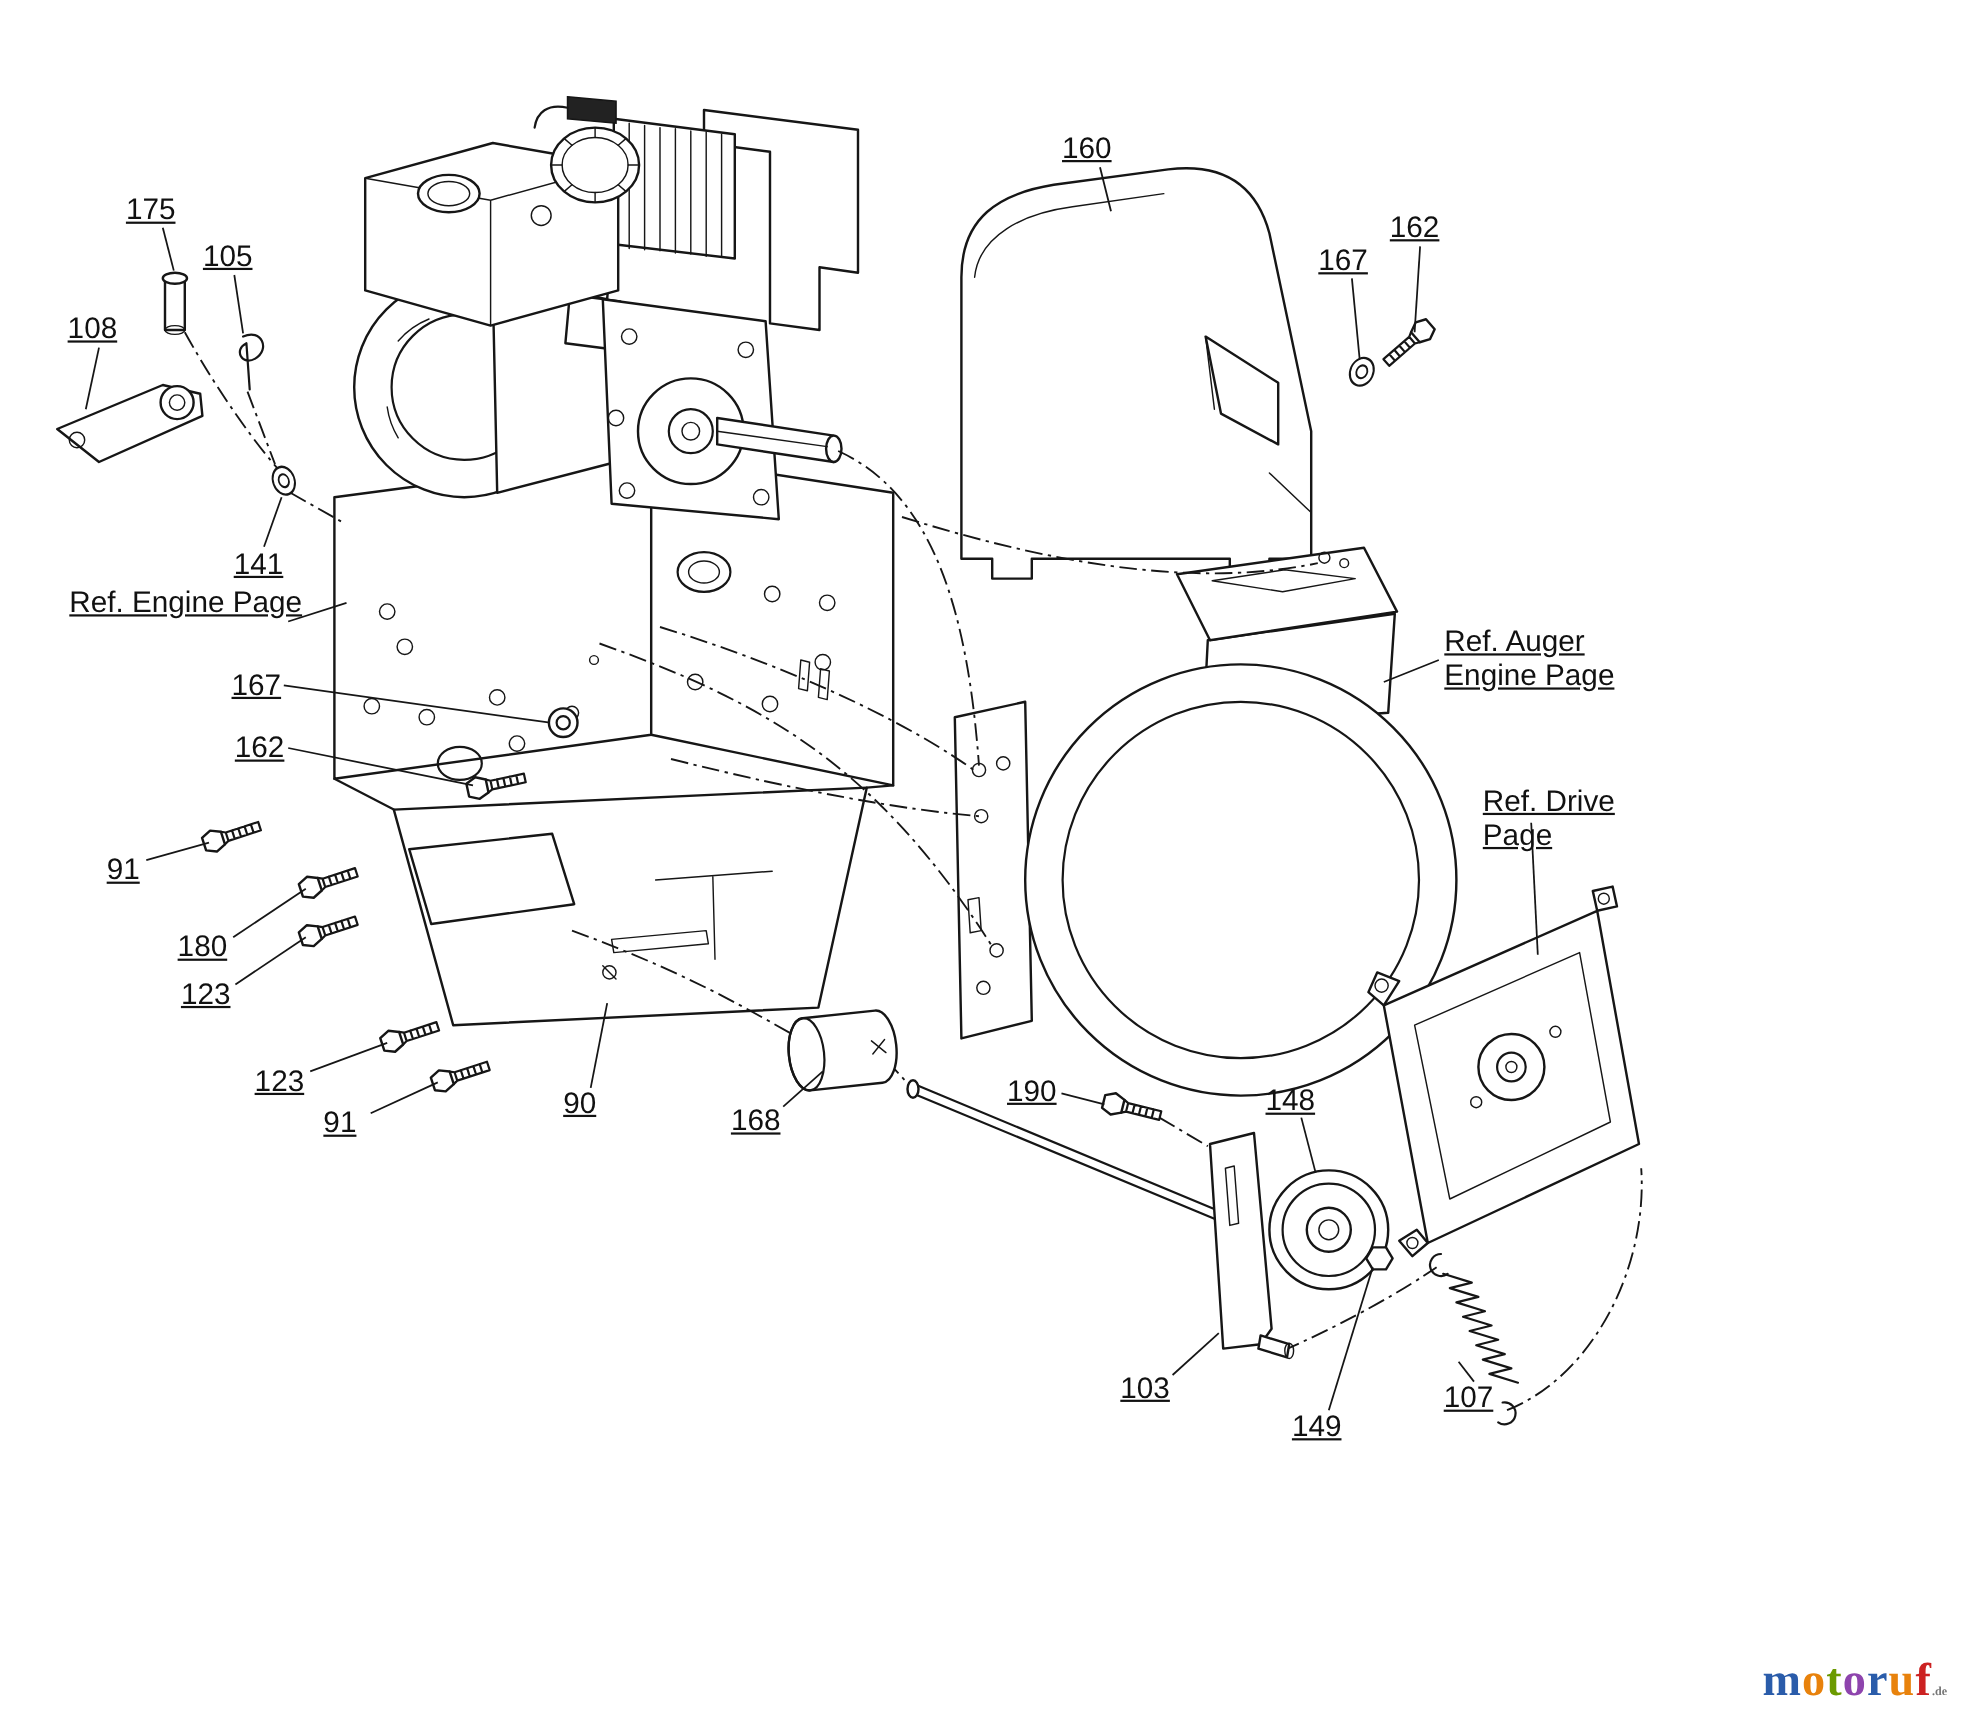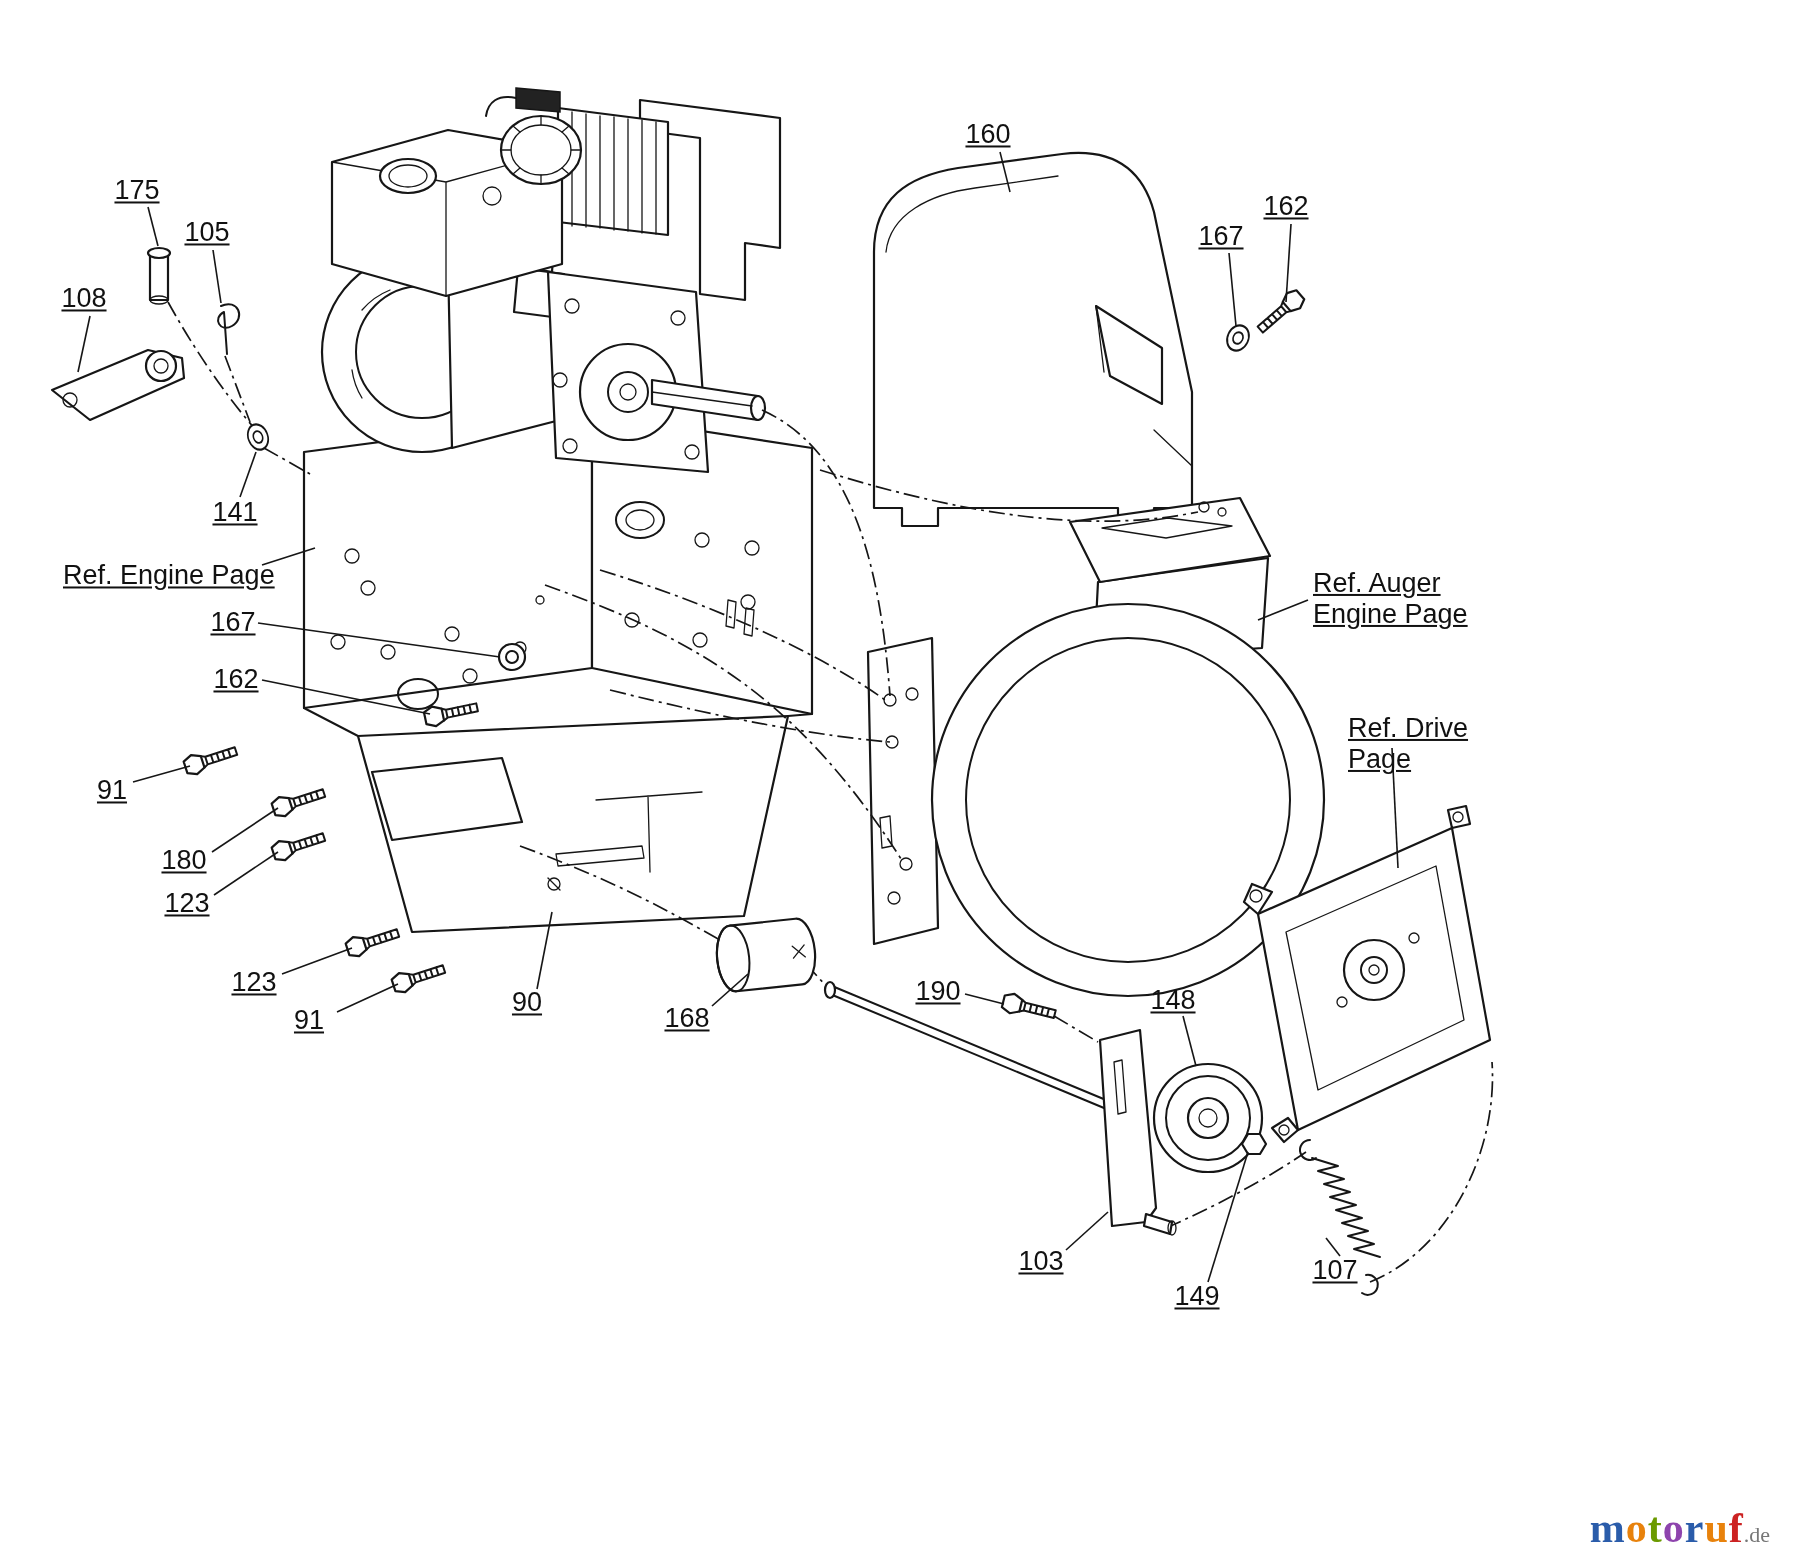--- a/index.html
+++ b/index.html
@@ -14,21 +14,21 @@
   .dk{fill:#222;stroke:#161616;stroke-width:1.5;}
   .dd{fill:none;stroke:#161616;stroke-width:1.7;stroke-dasharray:16 5 3 5;}
   .ld{fill:none;stroke:#161616;stroke-width:1.6;}
   
   .callout{position:absolute;transform:translate(-50%,-50%);font-size:27px;
            line-height:1.15;white-space:pre-line;color:#111;text-decoration:underline;}
   .ref{transform:translate(0,-50%);text-align:left;}
   .watermark{position:absolute;right:30px;bottom:14px;
              font-family:"Liberation Serif",serif;font-weight:bold;font-size:42px;
              letter-spacing:1px;}
-  .watermark .suffix{font-size:22px;color:#777;font-weight:normal;letter-spacing:0;}
+  .watermark .suffix{font-size:11px;color:#777;font-weight:bold;letter-spacing:0;}
 </style>
 </head>
 <body>
 
 <div class="stage">
 
 <svg class="drawing" width="1800" height="1566" viewBox="0 0 1800 1566">
   <defs>
     <g id="bolt">
       <path class="sh" d="M-2,-10 L7,-6 L7,6 L-2,10 L-11,6 L-11,-6 Z"></path>
@@ -286,21 +286,21 @@
 <div class="callout" style="left:687px;top:1019px">168</div>
 <div class="callout" style="left:938px;top:992px">190</div>
 <div class="callout" style="left:1173px;top:1001px">148</div>
 <div class="callout" style="left:1041px;top:1262px">103</div>
 <div class="callout" style="left:1197px;top:1297px">149</div>
 <div class="callout" style="left:1335px;top:1271px">107</div>
 <div class="callout" style="left:988px;top:135px">160</div>
 <div class="callout" style="left:1221px;top:237px">167</div>
 <div class="callout" style="left:1286px;top:207px">162</div>
 
-<div class="callout ref" style="left:63px;top:576px">Ref. Engine Page</div>
+<div class="callout ref" style="left:63px;top:548px">Ref. Engine Page</div>
 <div class="callout ref" style="left:1313px;top:599px">Ref. Auger
 Engine Page</div>
 <div class="callout ref" style="left:1348px;top:744px">Ref. Drive
 Page</div>
 
 <div class="watermark">
   <span style="color:#2a5caa">m</span><span style="color:#e8820c">o</span><span style="color:#6b9a00">t</span><span style="color:#8e44ad">o</span><span style="color:#2a5caa">r</span><span style="color:#e8820c">u</span><span style="color:#cc2222">f</span><span class="suffix">.de</span>
 </div>
 
 </div>

